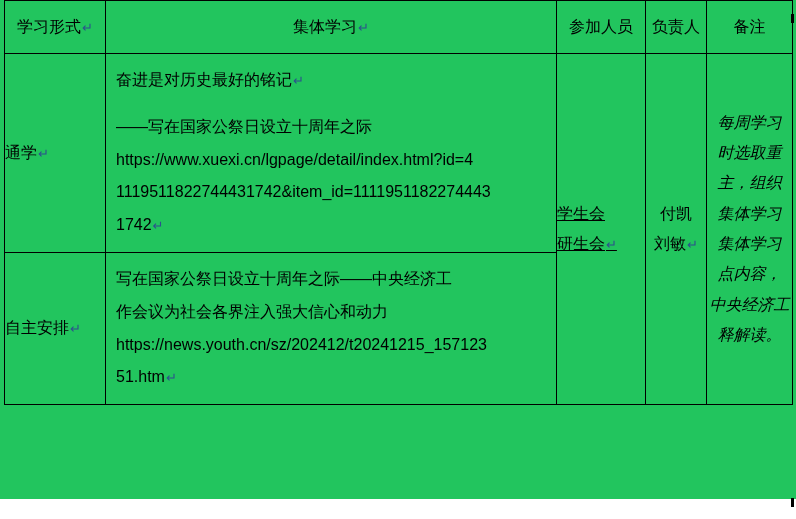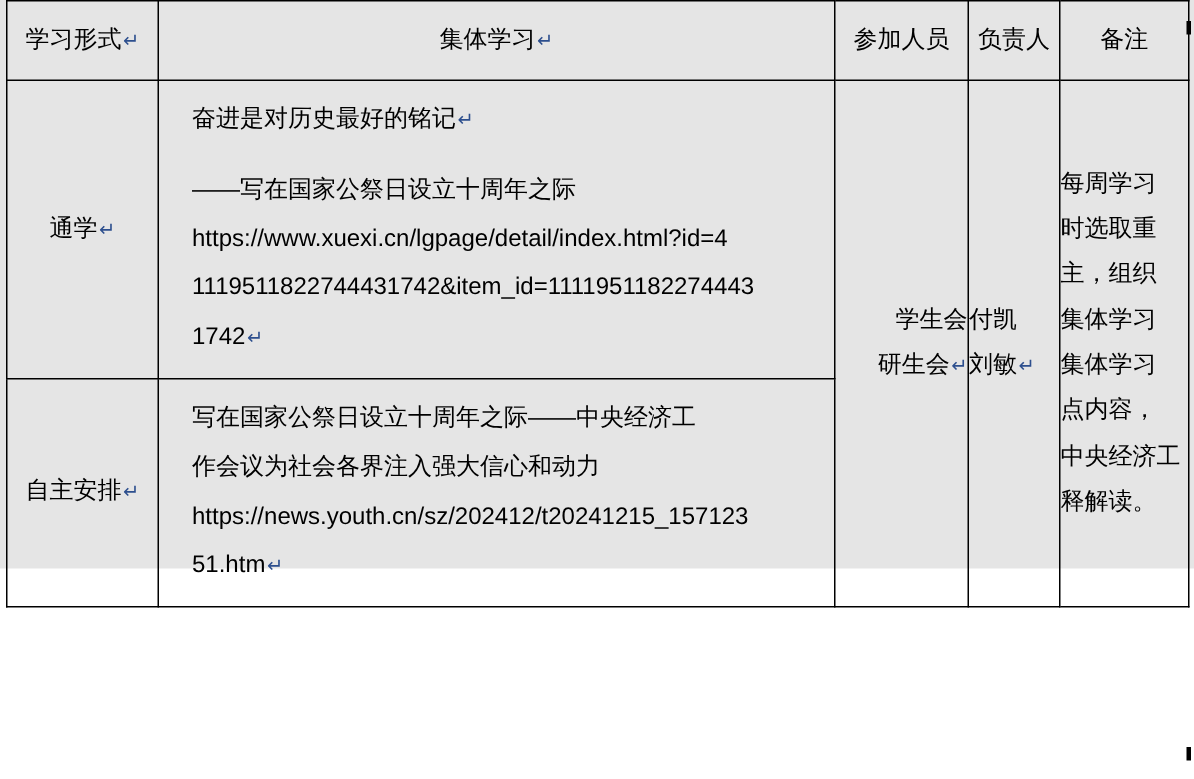--- a/index.html
+++ b/index.html
@@ -10,22 +10,22 @@
   body {
     width: 796px;
     height: 519px;
     font-family: "Liberation Sans", sans-serif;
     color: #000000;
     overflow: hidden;
   }
   .page {
     position: relative;
     width: 796px;
-    height: 379px;
-    background: #e5e5e5;
+    height: 499px;
+    background: #22c55e;
   }
   table.doc-table {
     border-collapse: collapse;
     width: 788px;
     margin: 0 0 0 4px;
     table-layout: fixed;
   }
   table.doc-table td {
     border: 1px solid #000000;
     padding: 0;
@@ -42,55 +42,57 @@
   col.c-remark  { width: 86px; }
 
   .hdr-cell {
     height: 52px;
     text-align: center;
     font-size: 17px;
     white-space: nowrap;
   }
   .vtext {
     
-    text-align: left;
+    text-align: center;
     font-size: 17px;
     line-height: 1.95;
     padding: 4px 4px;
+    font-style: italic;
   }
   .content-block {
     padding: 10px 8px 10px 10px;
     font-size: 16px;
     line-height: 2.05;
   }
   .content-line {
     white-space: normal;
     word-break: break-all;
-    margin-left: 12px;
   }
   .ret {
     color: #2d4f8e;
     font-size: 13px;
     vertical-align: baseline;
     margin-left: 1px;
   }
   .gap-line {
     height: 14px;
   }
   .people-cell {
-    text-align: right;
+    text-align: left;
     font-size: 16px;
     line-height: 2.2;
+    text-decoration: underline;
   }
   .owner-cell {
+    text-align: center;
     font-size: 16px;
     line-height: 2.2;
   }
   .form-cell {
-    text-align: center;
+    text-align: left;
     font-size: 16px;
   }
   .url {
     letter-spacing: 0px;
   }
   .edge-mark {
     position: absolute;
     right: 2px;
     width: 3px;
     height: 9px;

